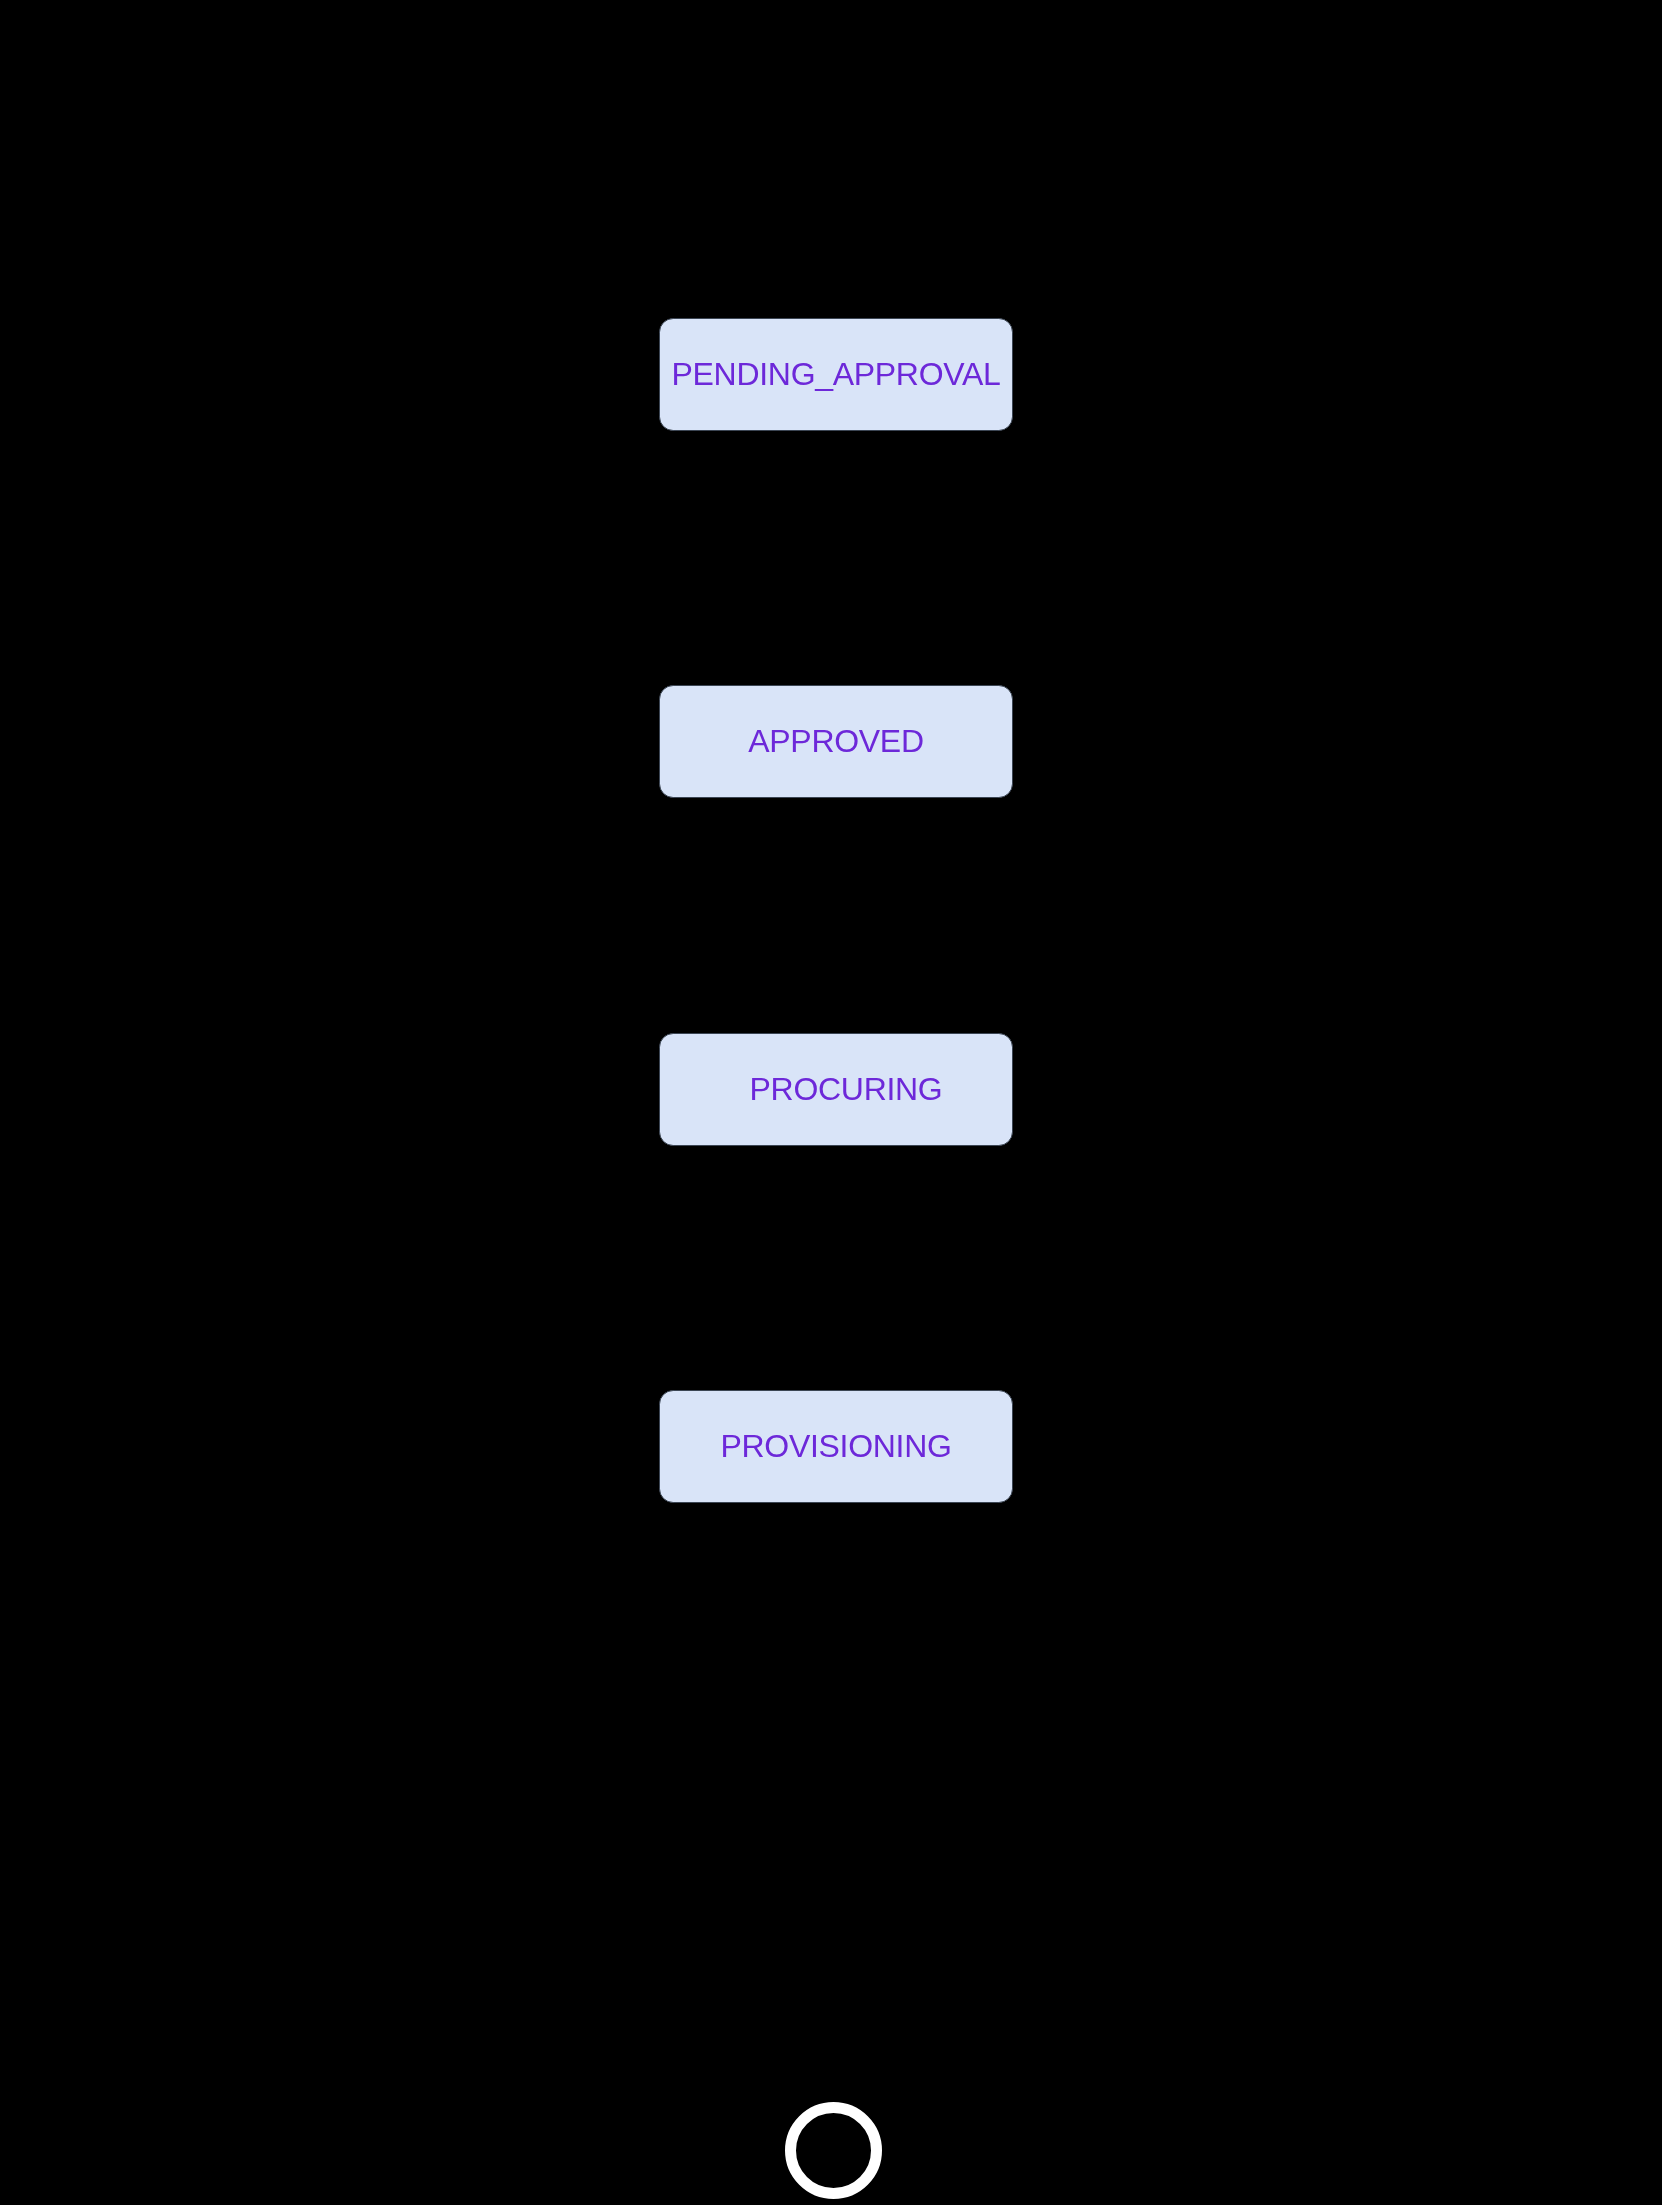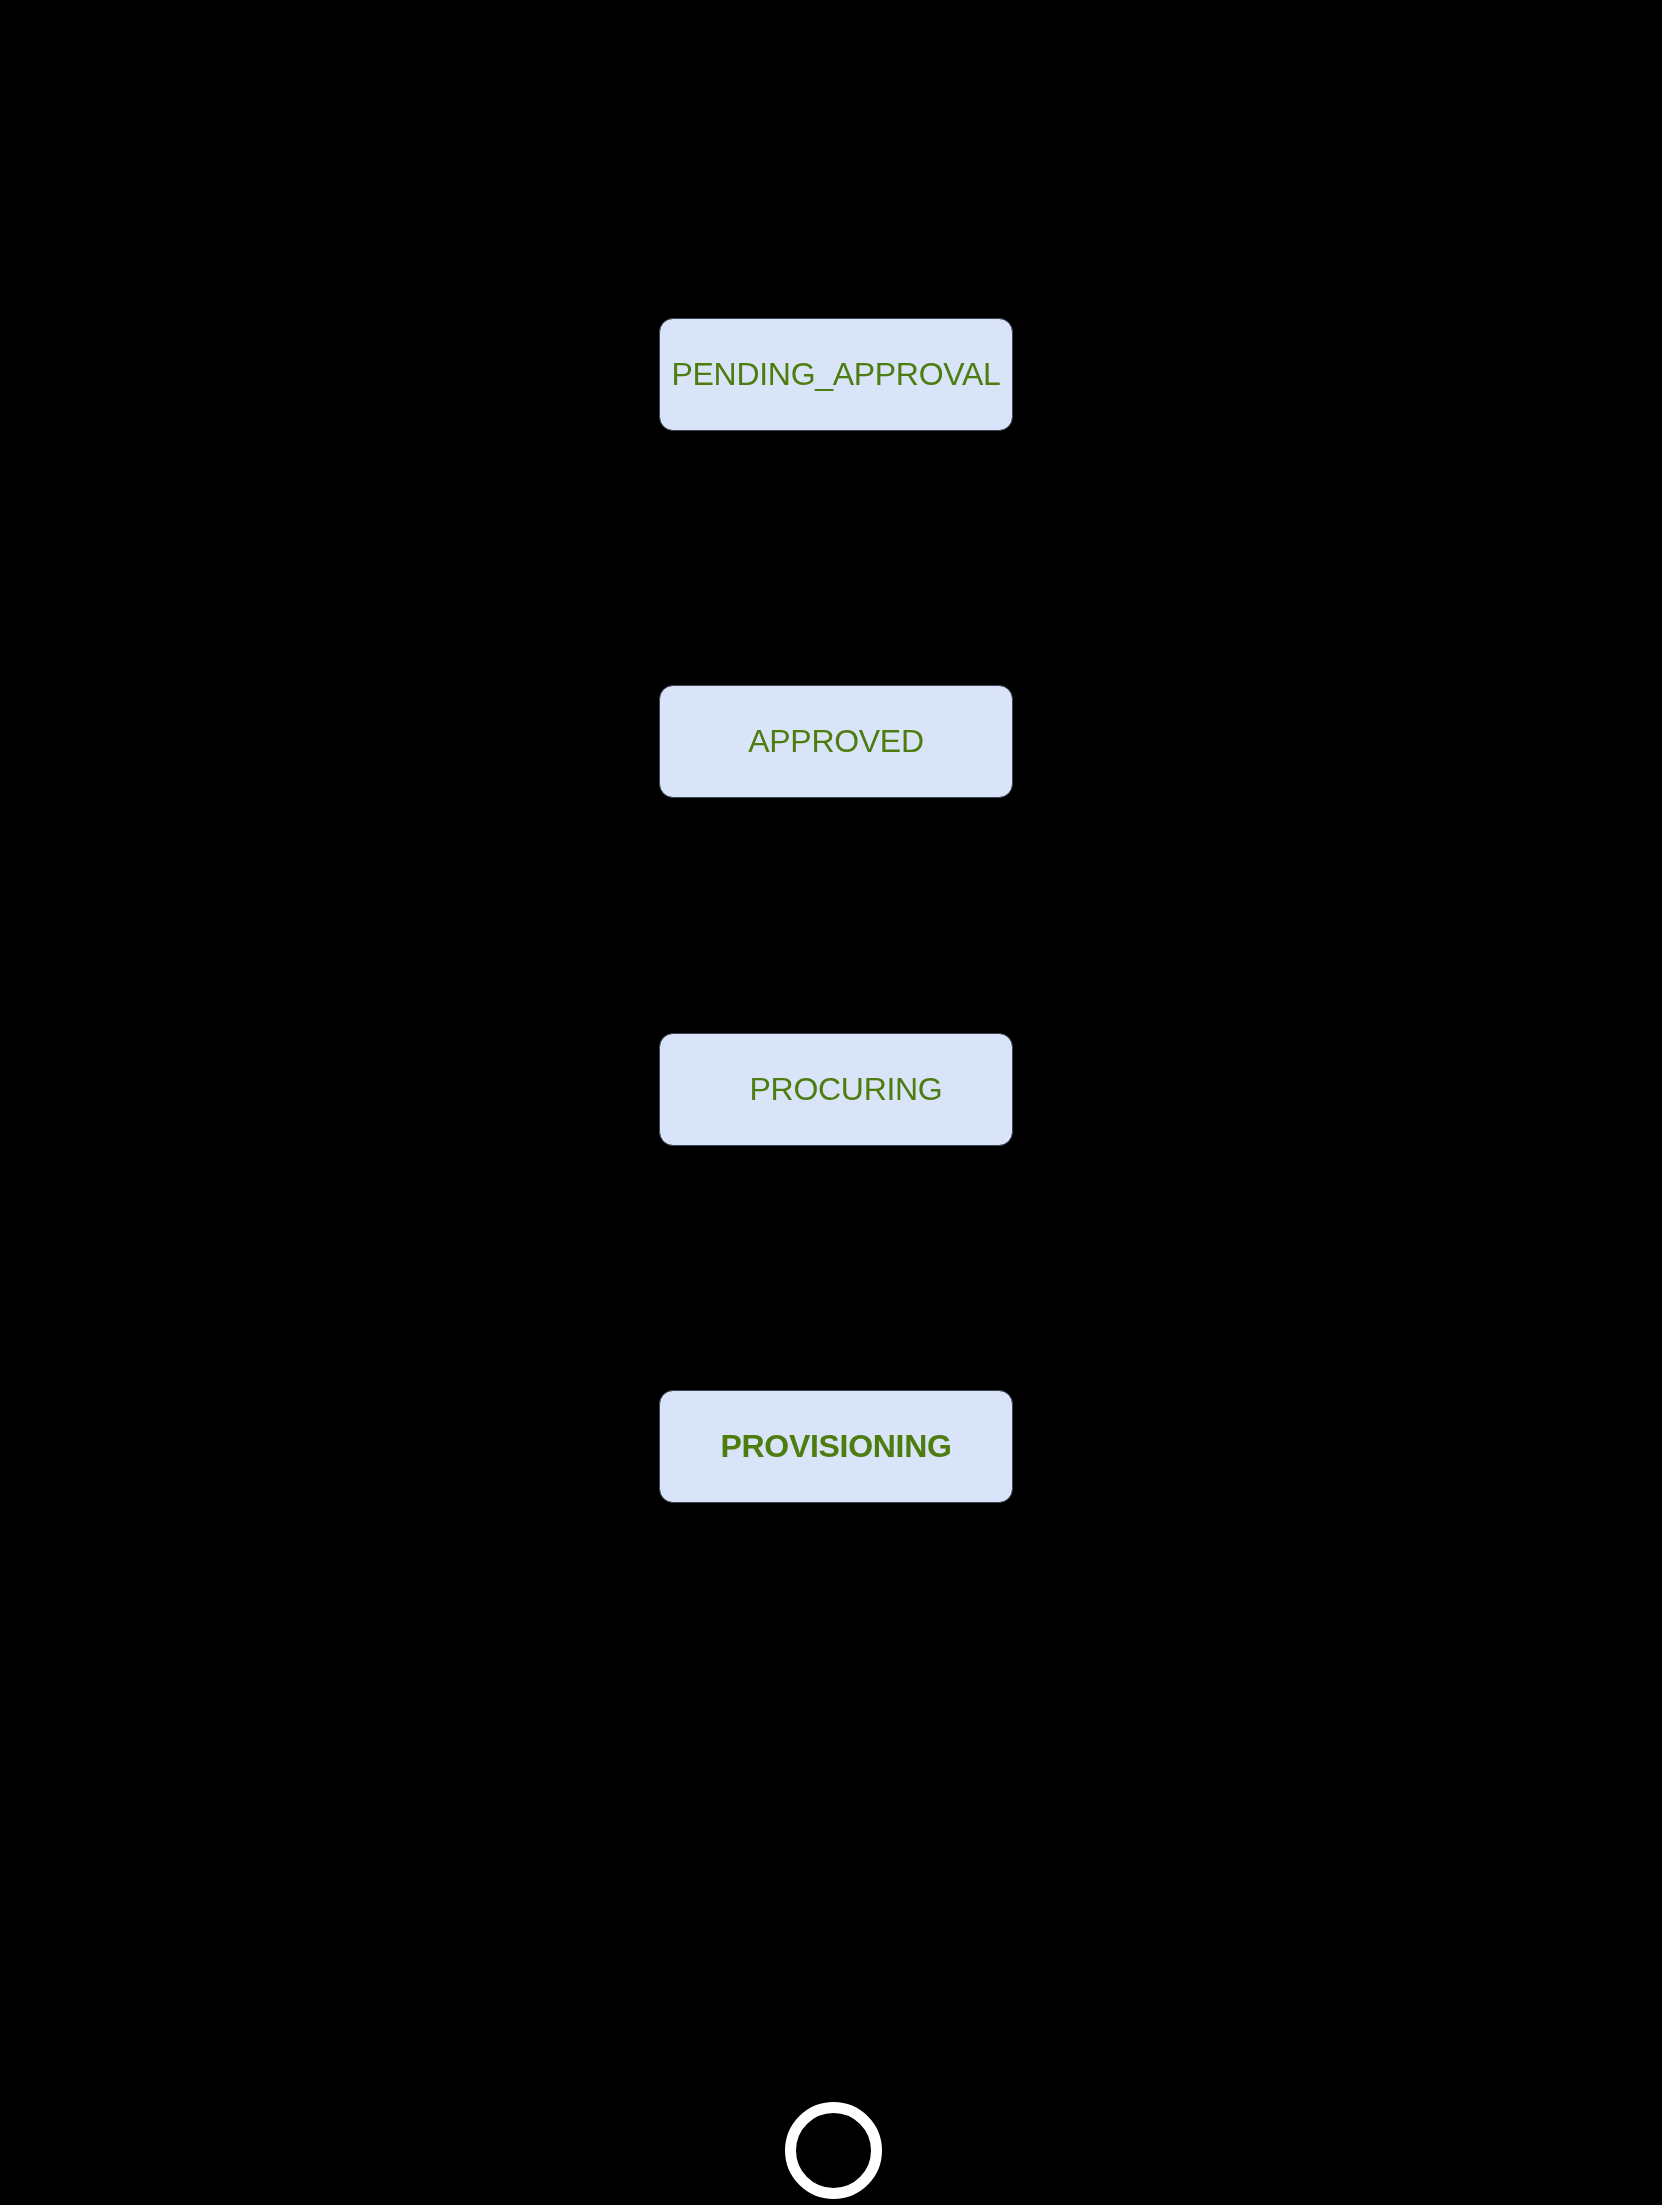--- a/index.html
+++ b/index.html
@@ -22,29 +22,29 @@
     height: 113px;
     box-sizing: border-box;
     background: #d9e4f8;
     border: 1.8px solid #3c4654;
     border-radius: 14.2px;
     display: flex;
     align-items: center;
     justify-content: center;
   }
   .state-label {
-    color: #4d7c0f;
+    color: #6d28d9;
     font-size: 32px;
     letter-spacing: -0.3px;
     white-space: nowrap;
   }
   .node-1 { top: 318px; }
   .node-2 { top: 676px; margin-top: 9px; }
   .node-3 { top: 1033px; padding-left: 20px; }
-  .node-4 { top: 1390px; font-weight: bold; }
+  .node-4 { top: 1390px; }
   .node-5 { top: 1747px; }
   .final-ring {
     position: absolute;
     left: 785px;
     top: 2102px;
     width: 97px;
     height: 97px;
     box-sizing: border-box;
     border: 11.3px solid #ffffff;
     border-radius: 50%;

